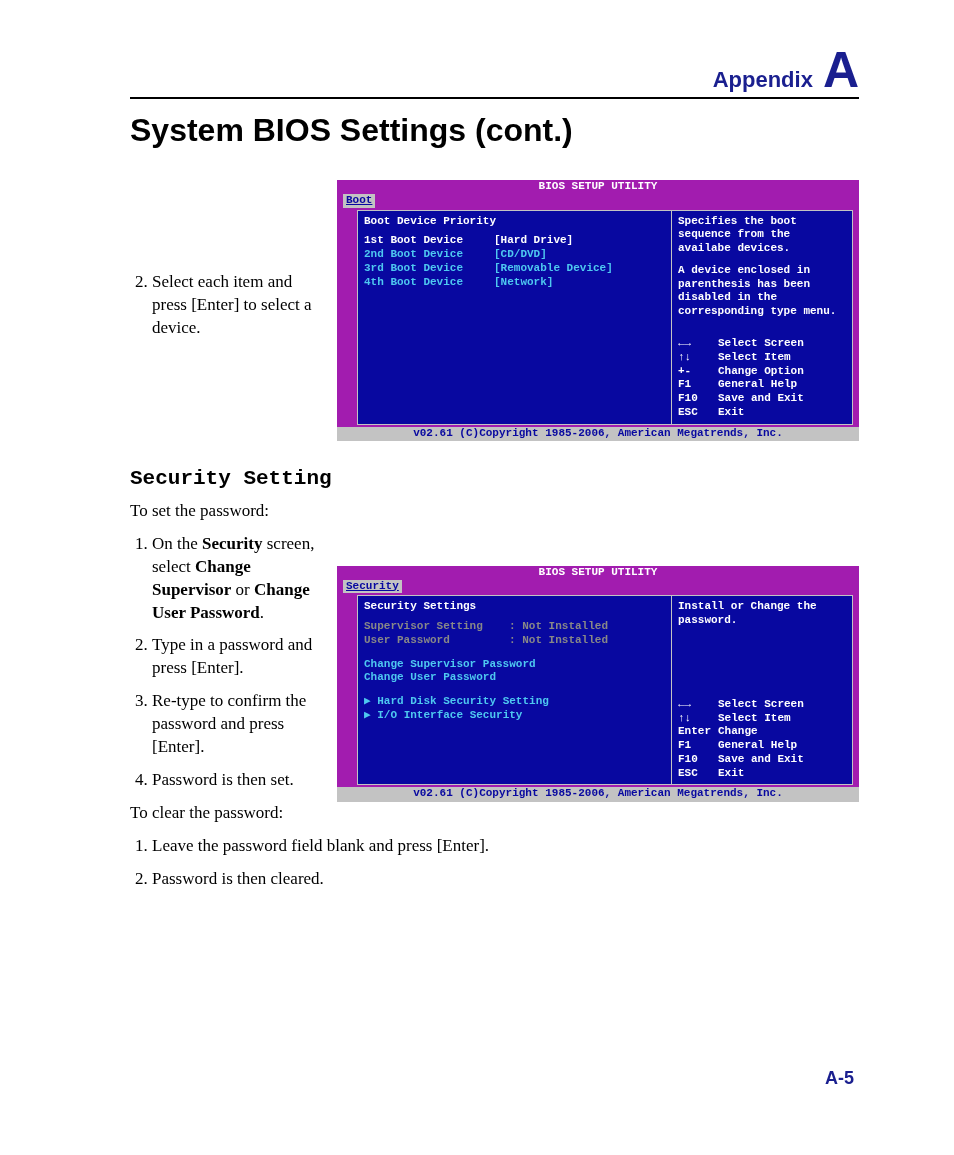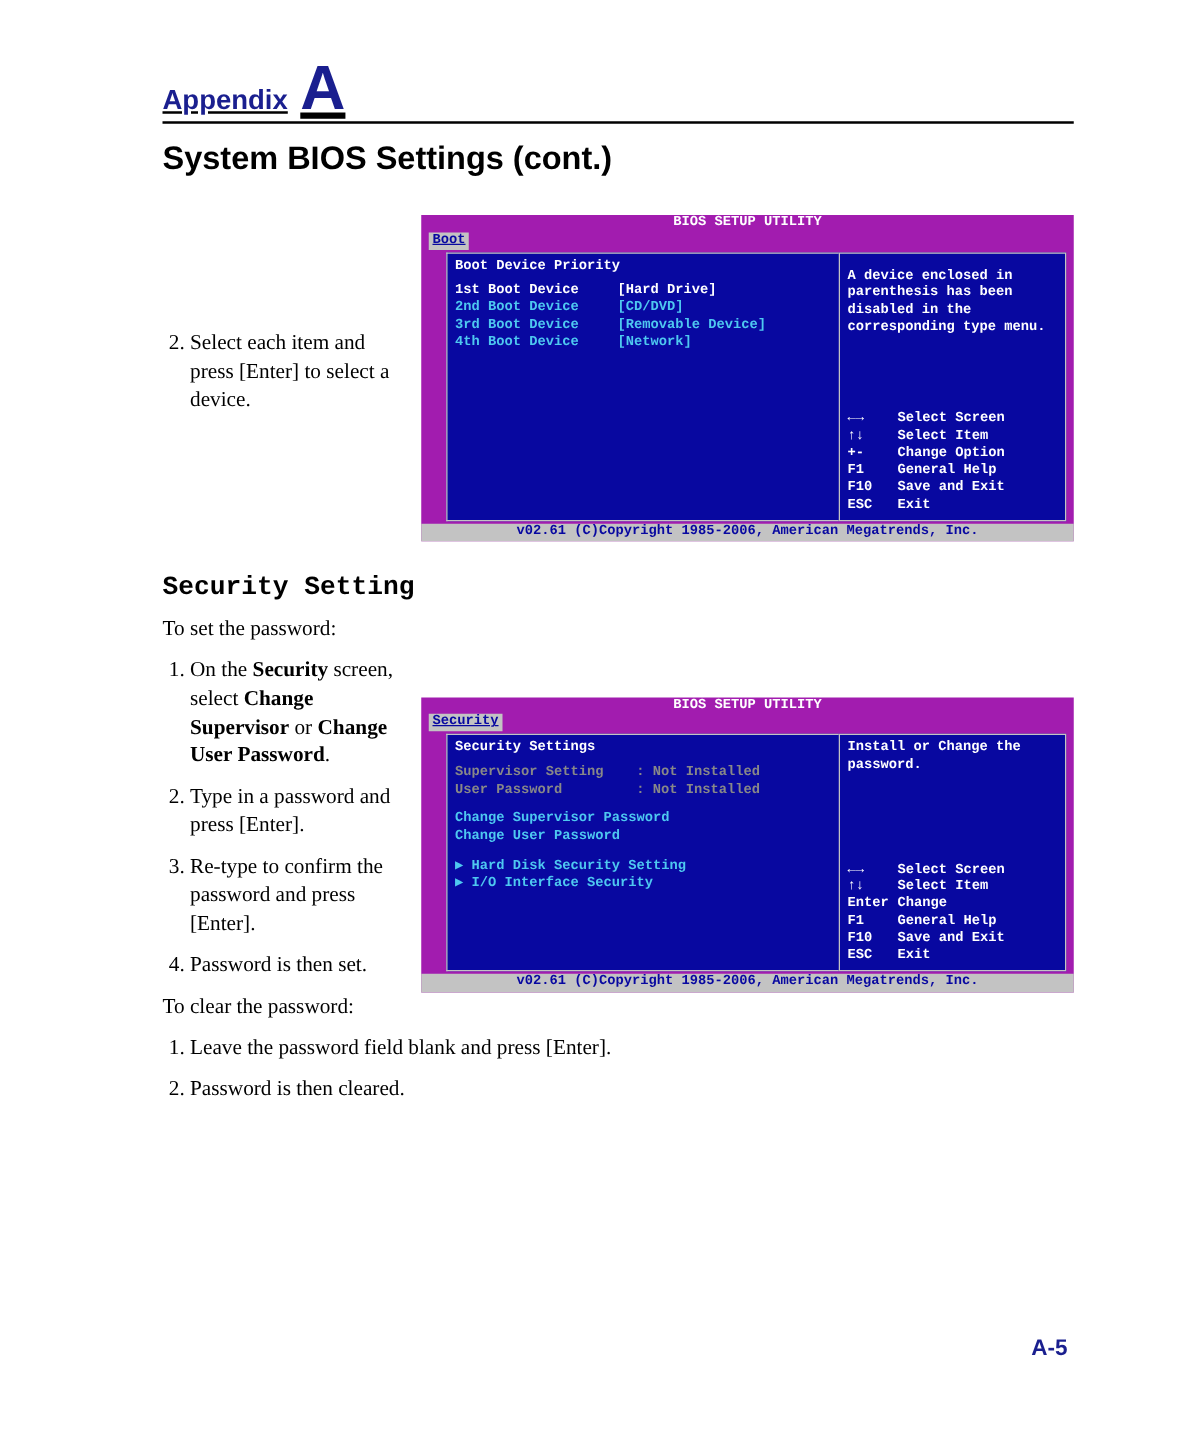--- a/index.html
+++ b/index.html
@@ -4,26 +4,26 @@
 <style>
   html, body { margin:0; padding:0; background:#fff; }
   body {
     width:954px; height:1155px;
     font-family:"Times New Roman", Times, serif;
     color:#000; position:relative;
     font-size:17px; line-height:1.35;
   }
   .page { padding:45px 95px 0 130px; }
   .header-bar {
-    display:flex; justify-content:flex-start; align-items:baseline;
-    border-bottom:2px solid #000; padding-bottom:2px; margin-bottom:10px;text-decoration:underline;
+    display:flex; justify-content:flex-end; align-items:baseline;
+    border-bottom:2px solid #000; padding-bottom:2px; margin-bottom:10px;
   }
   .appendix-label { font-family:Arial, Helvetica, sans-serif; font-weight:bold; color:#1a1f8f; font-size:22px; margin-right:10px; }
   .appendix-letter { font-family:Arial, Helvetica, sans-serif; font-weight:bold; color:#1a1f8f; font-size:50px; line-height:1; }
-  h1.page-title { font-family:Arial, Helvetica, sans-serif; font-weight:bold; font-size:26px; margin:6px 0 28px 0; }
+  h1.page-title { font-family:Arial, Helvetica, sans-serif; font-weight:bold; font-size:32px; margin:6px 0 28px 0; }
   h2.section-title { font-family:Liberation Mono, monospace; font-weight:bold; font-size:21px; margin:24px 0 6px 0; }
   .two-col { display:flex; align-items:center; gap:12px; }
   .left-col { width:195px; flex:0 0 195px; }
   ol.steps { margin:0 0 10px 0; padding-left:22px; }
   ol.steps li { margin:0 0 10px 0; }
   .intro { margin:2px 0 10px 0; }
   .bold { font-weight:bold; }
 
   
   .bios-box {
@@ -92,20 +92,21 @@
       </div>
       <div class="bios-body">
         <div class="bios-main">
           <div class="bios-heading">Boot Device Priority</div>
           <div class="bios-line bios-sel"><span style="display:inline-block;width:130px;">1st Boot Device</span><span>[Hard Drive]</span></div>
           <div class="bios-line bios-cyan"><span style="display:inline-block;width:130px;">2nd Boot Device</span><span>[CD/DVD]</span></div>
           <div class="bios-line bios-cyan"><span style="display:inline-block;width:130px;">3rd Boot Device</span><span>[Removable Device]</span></div>
           <div class="bios-line bios-cyan"><span style="display:inline-block;width:130px;">4th Boot Device</span><span>[Network]</span></div>
         </div>
         <div class="bios-side">
+          <div class="bios-side-help">Specifies the boot sequence from the availabe devices.</div>
           <div style="height:8px;"></div>
           <div class="bios-side-help">A device enclosed in parenthesis has been disabled in the corresponding type menu.</div>
           <div class="bios-hints">
             <div><span class="k">←→</span><span>Select Screen</span></div>
             <div><span class="k">↑↓</span><span>Select Item</span></div>
             <div><span class="k">+-</span><span>Change Option</span></div>
             <div><span class="k">F1</span><span>General Help</span></div>
             <div><span class="k">F10</span><span>Save and Exit</span></div>
             <div><span class="k">ESC</span><span>Exit</span></div>
           </div>

